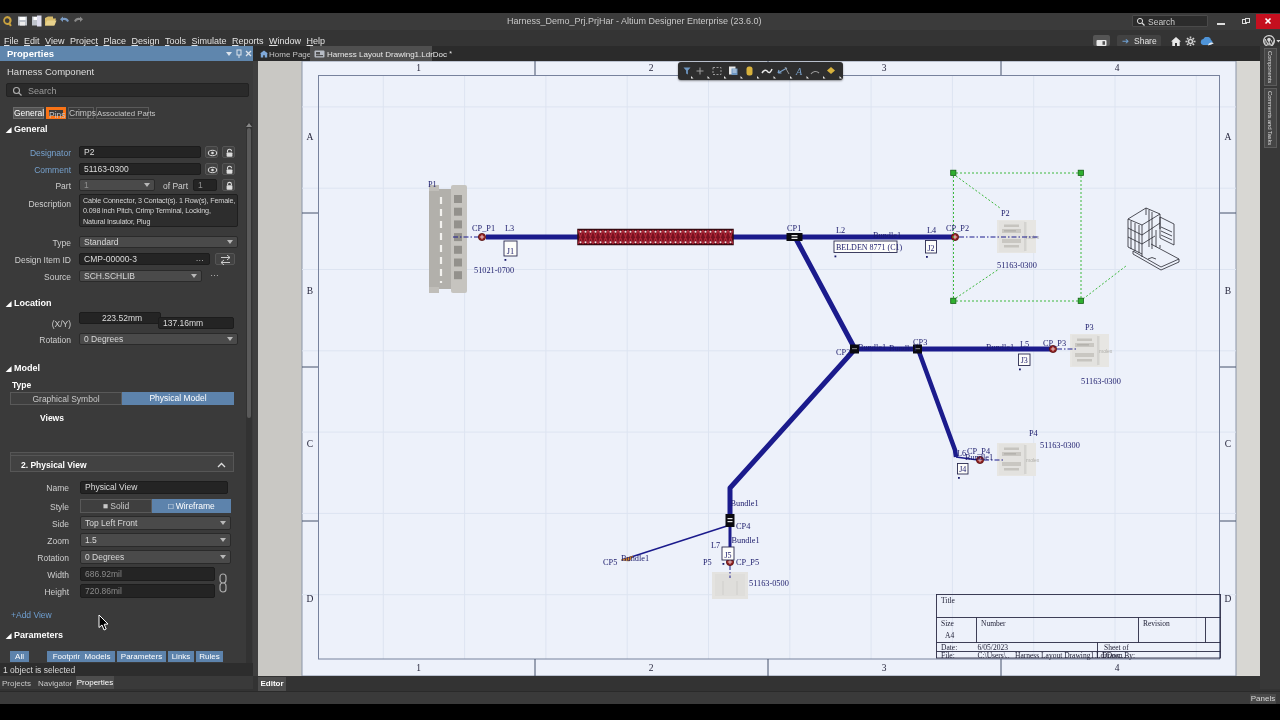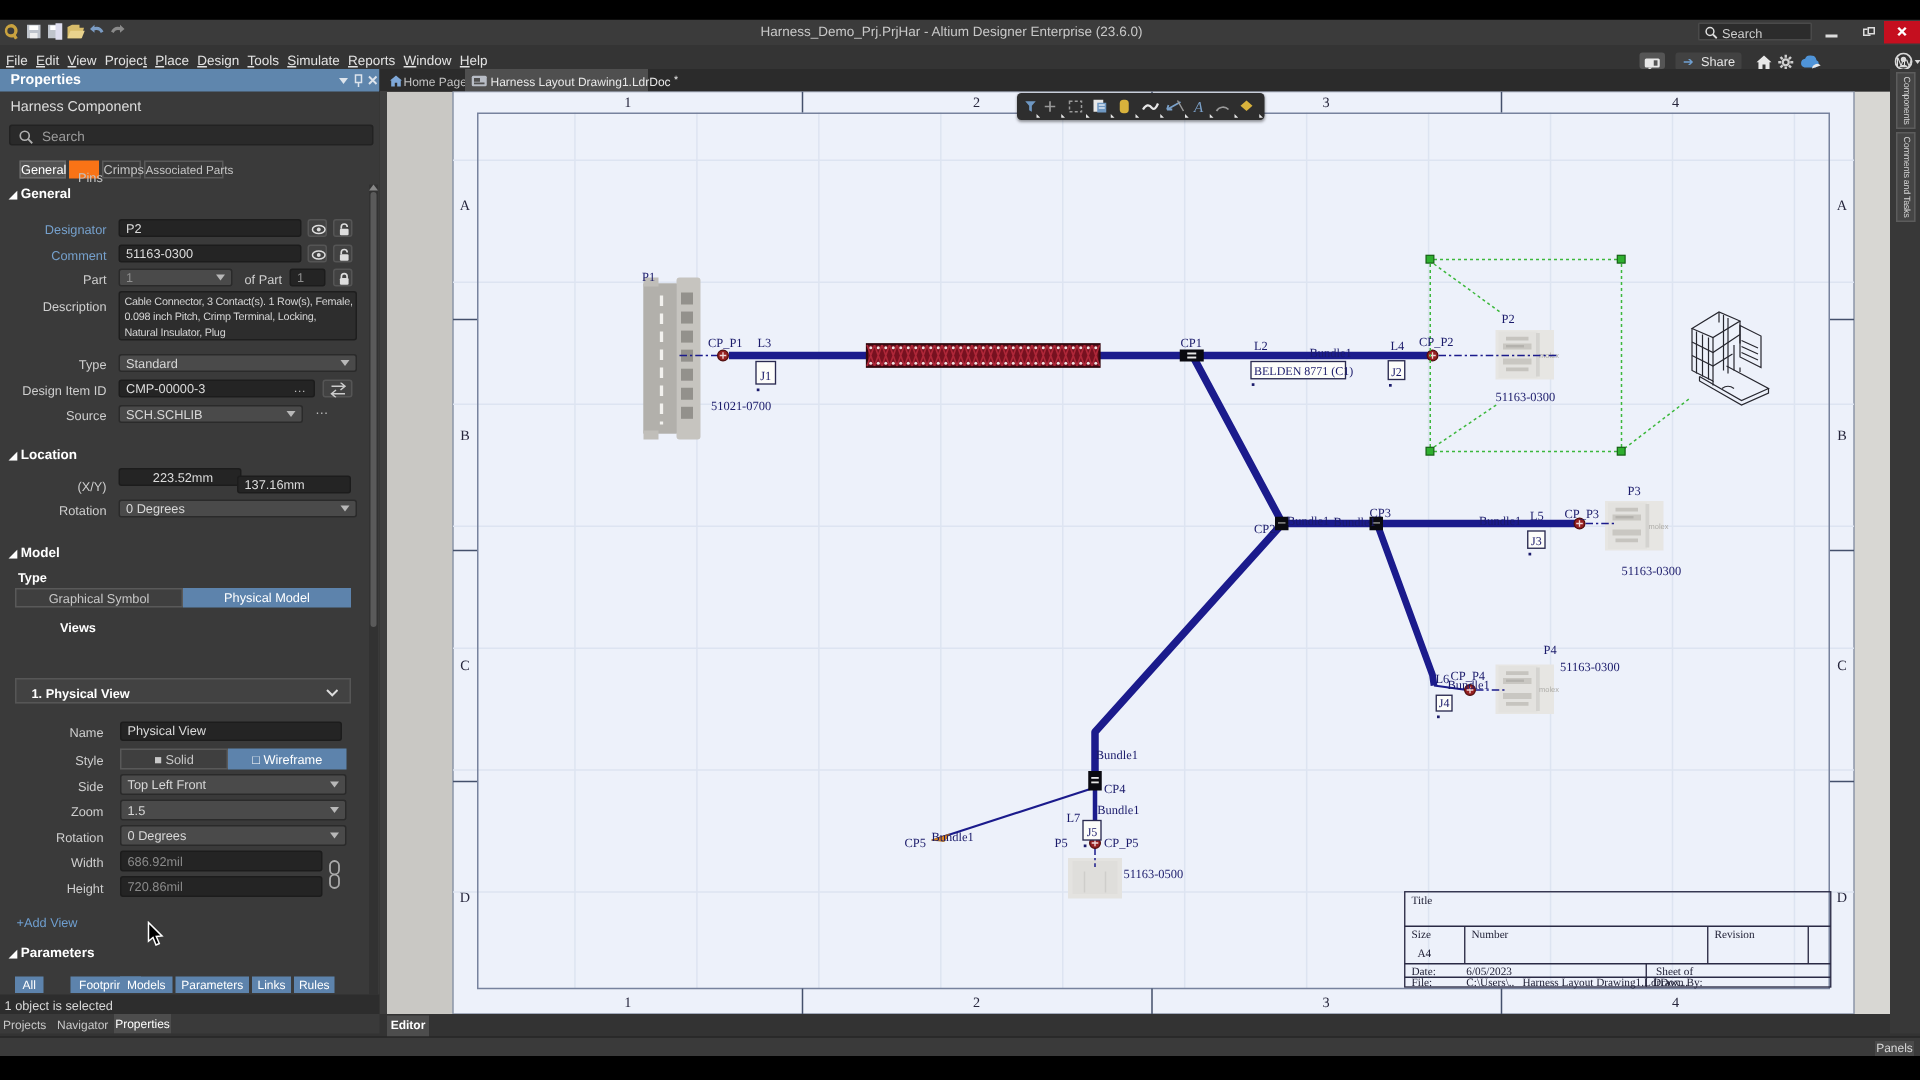--- a/index.html
+++ b/index.html
@@ -138,21 +138,21 @@
   <div class="abs" style="left:7px; top:20px; color:#dedede; font-size:9.5px;">Harness Component</div>
   <div class="abs" style="left:6px; top:37px; width:243px; height:14px; background:#2a2a2a; border:1px solid #222; border-radius:2px;">
     <svg width="11" height="11" style="position:absolute; left:5px; top:1.5px;" viewBox="0 0 11 11">
         <circle cx="4.5" cy="4.5" r="3" fill="none" stroke="#b0b0b0" stroke-width="1.1"></circle>
         <line x1="6.8" y1="6.8" x2="9.5" y2="9.5" stroke="#b0b0b0" stroke-width="1.2"></line>
       </svg>
     <span style="position:absolute; left:21px; top:2px; color:#9b9b9b; font-size:9px;">Search</span>
   </div>
 
   <div class="abs" style="left:13px; top:61px; width:31px; height:12px; background:#535353; border:1px solid #6a6a6a; color:#fff; font-size:8.5px; text-align:center; line-height:11px;">General</div>
-  <div class="abs" style="left:46px; top:61px; width:20px; height:12px; border:6px solid #f97316; color:#c4c4c4; font-size:8.5px; text-align:center; line-height:11px;">Pins</div>
+  <div class="abs" style="left:46px; top:61px; width:20px; height:12px; border:3px solid #f97316; color:#c4c4c4; font-size:8.5px; text-align:center; line-height:11px;">Pins</div>
   <div class="abs" style="left:68px; top:61px; width:26px; height:12px; border:1px solid #5a5a5a; color:#c4c4c4; font-size:8.5px; text-align:center; line-height:11px;">Crimps</div>
   <div class="abs" style="left:96px; top:61px; width:53px; height:12px; border:1px solid #5a5a5a; color:#c4c4c4; font-size:7.8px; text-align:center; line-height:11px; white-space:nowrap;">Associated Parts</div>
 
   <div class="abs sect" style="left:6px; top:78px;"><span style="font-size:7px;">◢</span> General</div>
   <div class="abs lblblue" style="left:0; top:102px; width:71px;">Designator</div>
   <div class="abs field" style="left:79px; top:100px; width:122px; height:12px;">P2</div>
   <div class="abs ibtn" style="left:205px; top:100px; width:13px; height:12px;">
       <svg width="13" height="12" style="position:absolute;left:0;top:0;">
         <ellipse cx="6.5" cy="6" rx="4.2" ry="2.7" fill="none" stroke="#ddd" stroke-width="1"></ellipse>
         <circle cx="6.5" cy="6" r="1.3" fill="#ddd"></circle>
@@ -213,20 +213,26 @@
 
   <div class="abs sect" style="left:6px; top:317px;"><span style="font-size:7px;">◢</span> Model</div>
   <div class="abs" style="left:12px; top:334px; color:#fff; font-size:8.5px; font-weight:bold;">Type</div>
   <div class="abs graybtn" style="left:10px; top:346px; width:112px; height:13px; font-size:8.5px; text-align:center; line-height:12px;">Graphical Symbol</div>
   <div class="abs bluebtn" style="left:122px; top:346px; width:112px; height:13px; font-size:8.5px; text-align:center; line-height:13px;">Physical Model</div>
   <div class="abs" style="left:12px; top:367px; color:#fff; font-size:8.5px; font-weight:bold;margin-left:28px;">Views</div>
   <div class="abs cbar" style="left:10px; top:406px; width:224px; height:17px;">
       <span style="position:absolute; left:10px; top:4px;">1. Physical View</span>
       <svg width="9" height="6" style="position:absolute; right:7px; top:6px;">
         <path d="M1 1 l3.5 3.5 L8 1" stroke="#ddd" stroke-width="1.3" fill="none"></path>
+      </svg>
+    </div>
+  <div class="abs cbar" style="left:10px; top:409px; width:224px; height:17px;">
+      <span style="position:absolute; left:10px; top:4px;">2. Physical View</span>
+      <svg width="9" height="6" style="position:absolute; right:7px; top:6px;">
+        <path d="M1 5 l3.5 -3.5 L8 5" stroke="#ddd" stroke-width="1.3" fill="none"></path>
       </svg>
     </div>
   <div class="abs lbl" style="left:0; top:437px; width:69px;">Name</div>
   <div class="abs field" style="left:80px; top:435px; width:148px; height:13px; line-height:11px;">Physical View</div>
   <div class="abs lbl" style="left:0; top:456px; width:69px;">Style</div>
   <div class="abs graybtn" style="left:80px; top:453px; width:72px; height:14px; font-size:8.5px; text-align:center; line-height:13px;">■ Solid</div>
   <div class="abs bluebtn" style="left:152px; top:453px; width:79px; height:14px; font-size:8.5px; text-align:center; line-height:14px;">□ Wireframe</div>
   <div class="abs lbl" style="left:0; top:473px; width:69px;">Side</div>
   <div class="abs drop" style="left:80px; top:470px; width:151px; height:14px; line-height:12px;">Top Left Front<span class="car" style="top:4px;"></span></div>
   <div class="abs lbl" style="left:0; top:490px; width:69px;">Zoom</div>

